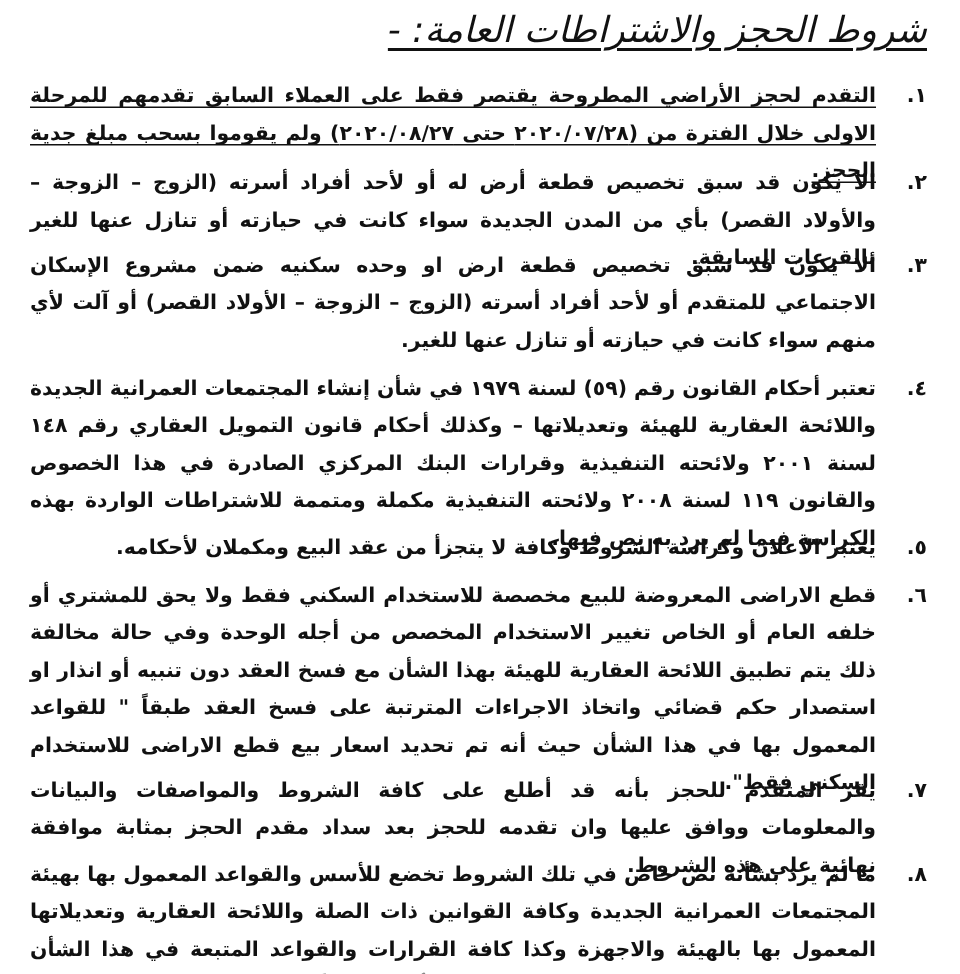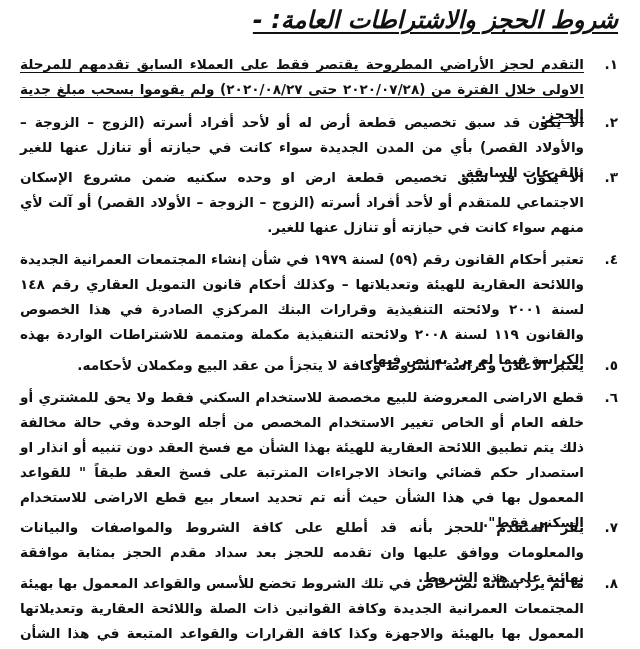--- a/index.html
+++ b/index.html
@@ -1,21 +1,21 @@
 <!DOCTYPE html>
 <html><head>
 <meta charset="utf-8">
 <style>
   html, body { margin:0; padding:0; background:#ffffff; }
   body { width:640px; height:649px; overflow:hidden; position:relative; font-family:"DejaVu Sans", sans-serif; color:#111; }
   .page { direction:rtl; position:absolute; top:0; left:0; width:640px; height:649px; }
   .title {
     position:absolute; right:22px; top:2px;
     font-family:"DejaVu Sans", sans-serif;
-    font-weight:bold; font-style:italic;
+    font-weight:normal; font-style:italic;
     font-size:24px; line-height:36px;
     text-decoration:underline; text-decoration-thickness:2px; text-underline-offset:4px;
     white-space:nowrap; letter-spacing:-0.5px;
   }
   .list { position:absolute; right:22px; left:20px; top:52px; margin:0; padding:0; list-style:none; }
   .item { position:relative; padding-right:34px; font-weight:bold; font-size:13.6px; line-height:25px; text-align:justify; text-align-last:right; }
   .num { position:absolute; right:0; top:0; width:30px; text-align:right; white-space:nowrap; }
   .item.underline .txt { text-decoration:underline; text-underline-offset:3px; }
   #i1 { height:52px; }
   #i2 { margin-top:6px; height:50px; }

